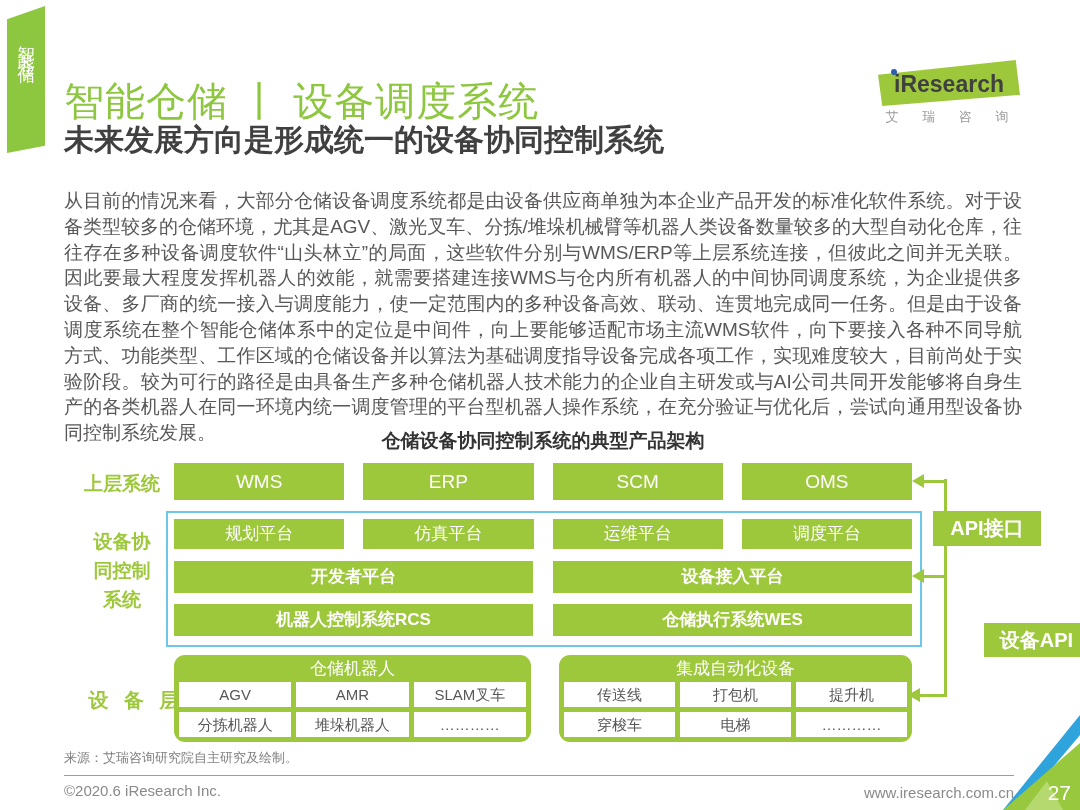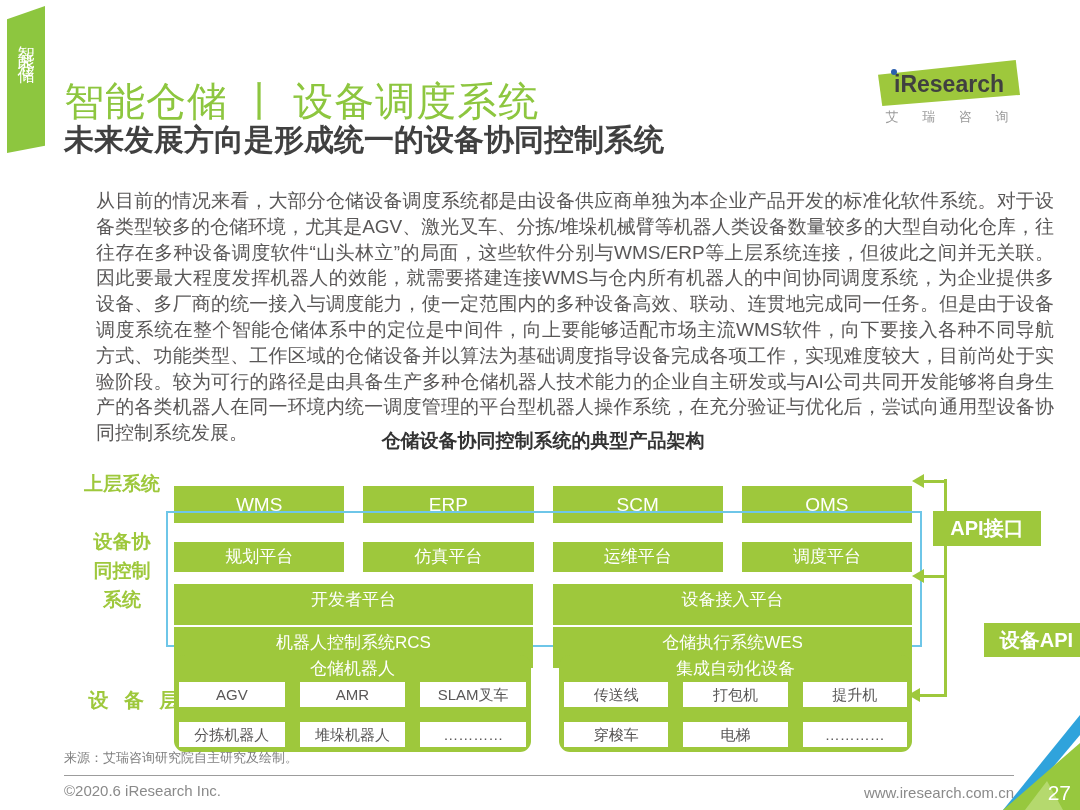--- a/index.html
+++ b/index.html
@@ -29,47 +29,47 @@
   .logo-dot{left:891px;top:69px;width:6px;height:6px;border-radius:50%;background:#2a5fae;}
   .logo-sub{left:872px;top:108px;width:150px;text-align:center;color:#9a9a9a;
     font-size:13px;letter-spacing:10px;text-indent:10px;}
 
   
   .title{left:64px;top:74px;width:760px;color:var(--title-green);font-size:40px;font-weight:normal;letter-spacing:1px;}
   .subtitle{left:64px;top:120px;width:860px;color:var(--dark);font-size:30px;font-weight:bold;}
 
   
   .body-text{left:64px;top:188px;width:958px;color:var(--body);font-size:19px;
-    line-height:25.8px;text-align:justify;margin-left:32px;}
+    line-height:25.8px;text-align:justify;}
 
   
   .dg-title{left:174px;top:428px;width:738px;text-align:center;color:#333;
     font-size:19px;font-weight:bold;}
   .row-label{color:var(--green);font-weight:bold;font-size:19px;text-align:center;}
   .upper-label{left:72px;top:471px;width:100px;}
   .ctrl-label{left:72px;top:527px;width:100px;line-height:29px;}
   .dev-label{left:80px;top:687px;width:108px;font-size:20px;letter-spacing:5px;text-indent:5px;}
 
-  .flex-row{display:flex;left:174px;width:738px;margin-top:23px;}
+  .flex-row{display:flex;left:174px;width:738px;}
   .top-row{top:463px;gap:19px;}
   .top-row .gbox{height:37px;line-height:37px;font-size:19px;}
   .plat-row{top:519px;gap:19px;}
   .plat-row .gbox{height:30px;line-height:30px;}
   .wide-row1{top:561px;gap:20px;}
   .wide-row2{top:604px;gap:20px;}
-  .wide-row1 .gbox,.wide-row2 .gbox{height:41px;line-height:31px;}
+  .wide-row1 .gbox,.wide-row2 .gbox{height:32px;line-height:31px;font-weight:bold;}
   .gbox{flex:1;background:var(--green);color:#fff;text-align:center;font-size:17px;}
 
   .blue-frame{left:166px;top:511px;width:756px;height:136px;border:2px solid var(--blue-frame);}
 
   .dev-group{background:var(--green);padding:0 5px 5px;border-radius:11px;}
   .dev-group.left{left:174px;top:655px;width:357px;}
   .dev-group.right{left:559px;top:655px;width:353px;}
   .dev-head{height:27px;line-height:27px;color:#fff;text-align:center;font-size:17px;}
-  .dev-grid{display:grid;grid-template-columns:repeat(3,1fr);gap:15px;}
+  .dev-grid{display:grid;grid-template-columns:repeat(3,1fr);gap:5px;}
   .dev-cell{background:#fff;height:25px;line-height:25px;text-align:center;font-size:15px;color:var(--body);}
 
   .vline{left:944px;top:479px;width:3px;height:218px;background:var(--green);}
   .arrow-bar{height:3px;background:var(--green);}
   .arrow-head{width:0;height:0;border-top:7px solid transparent;border-bottom:7px solid transparent;
     border-right:12px solid var(--green);}
   .a1b{left:924px;top:480px;width:22px;}
   .a1h{left:912px;top:474px;}
   .a2b{left:924px;top:575px;width:22px;}
   .a2h{left:912px;top:569px;}

